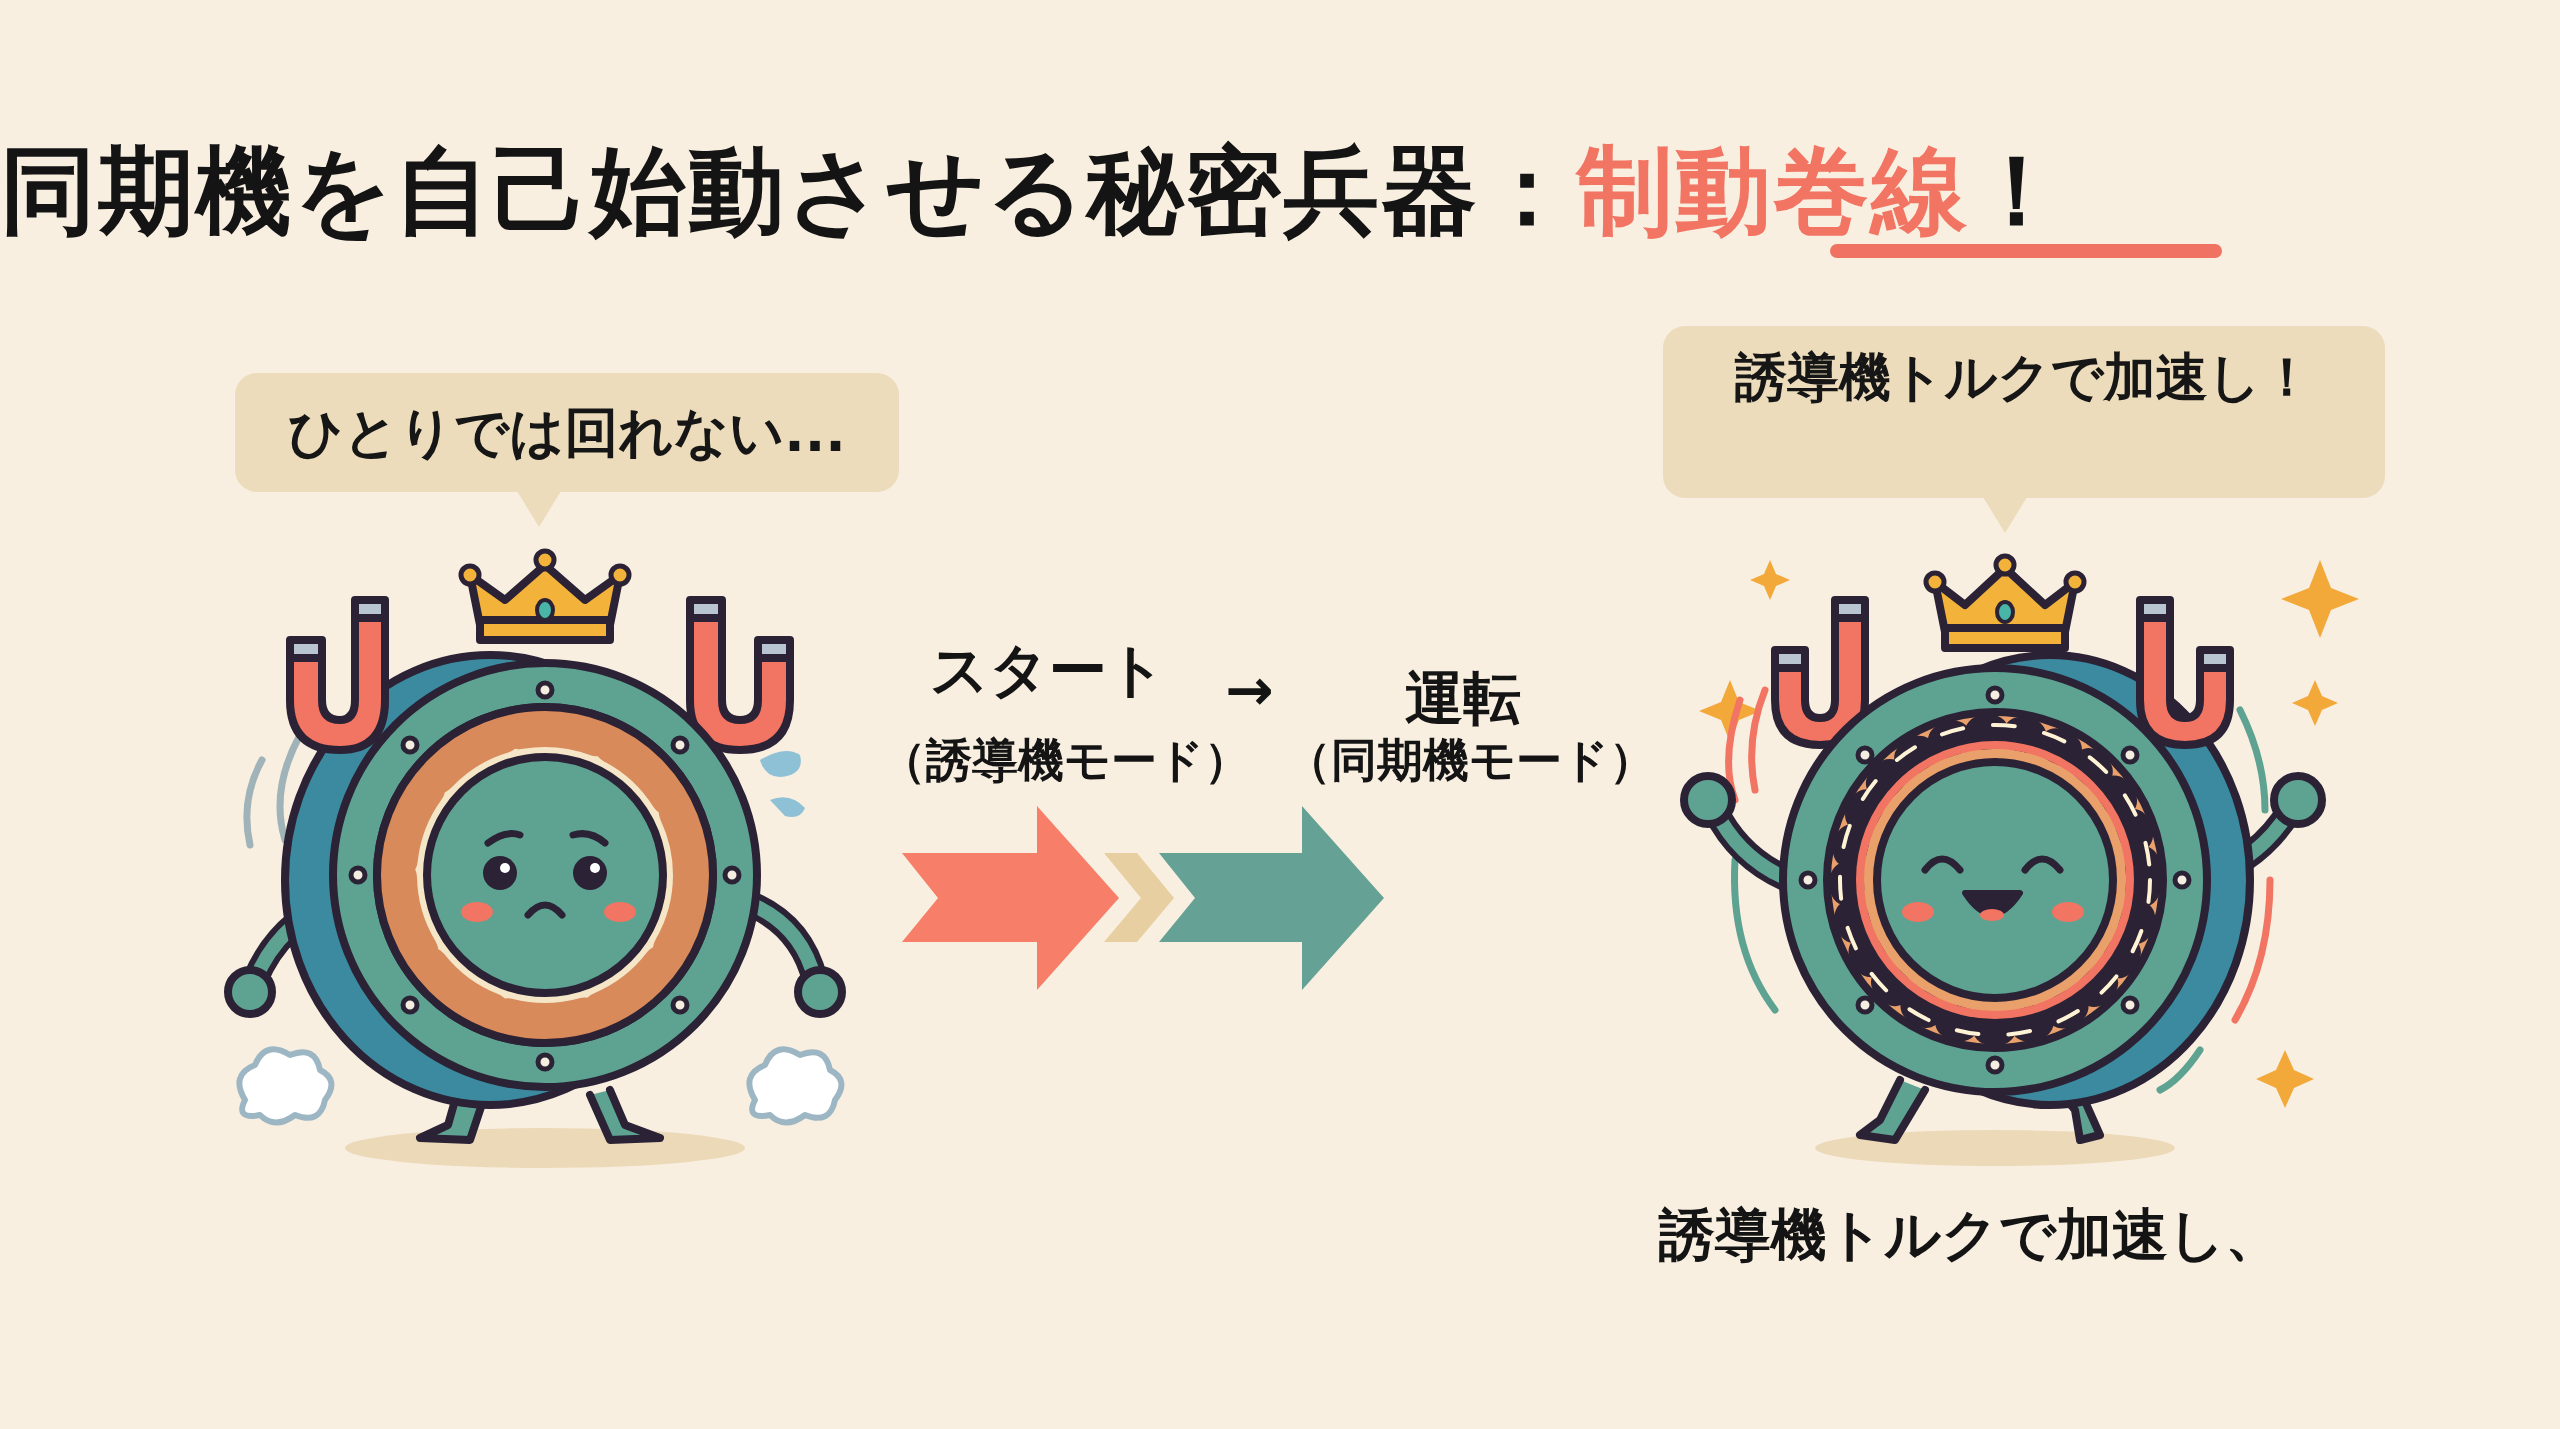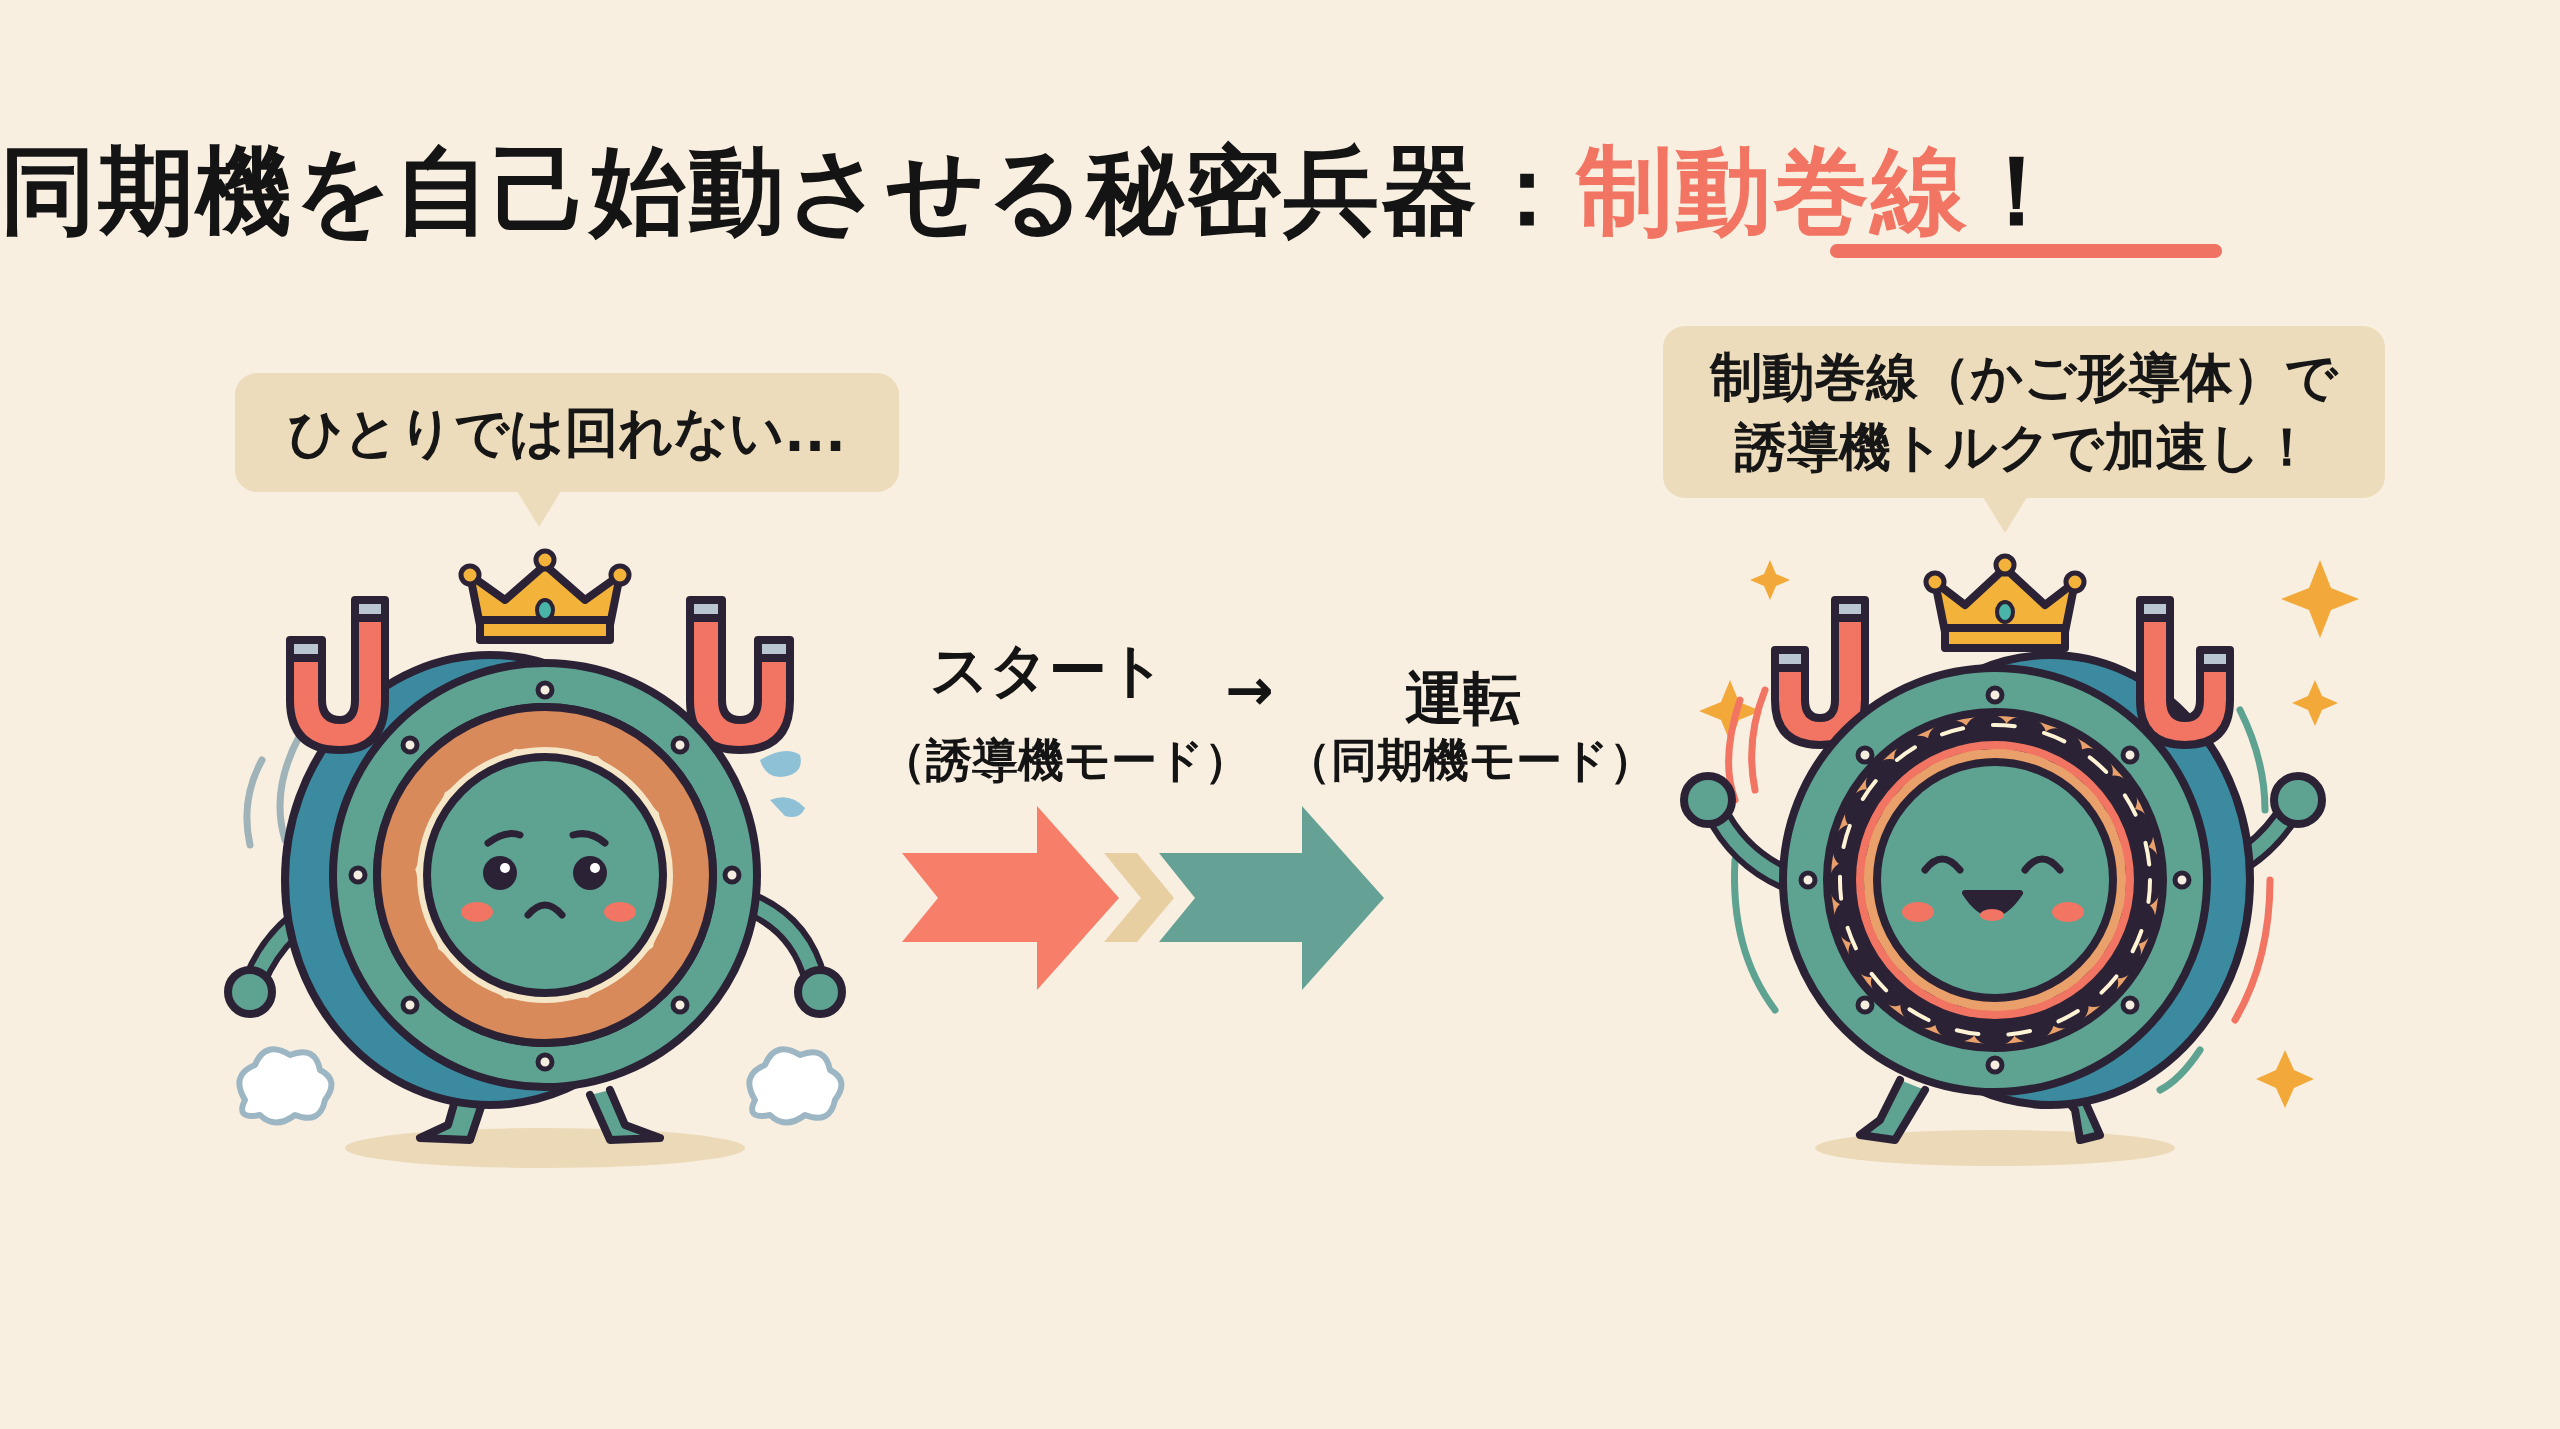--- a/index.html
+++ b/index.html
@@ -37,21 +37,20 @@
   <span>同期機を自己始動させる秘密兵器：</span><span class="hl">制動巻線</span><span>！</span>
 </div>
 <div class="abs underline"></div>
 
 <div class="abs bubble bubble-left">
   <span>ひとりでは回れない...</span>
 </div>
 <div class="abs tail" style="left:517px; top:491px;"></div>
 
 <div class="abs bubble bubble-right">
-  <div>制動巻線（かご形導体）で</div>
   <div>誘導機トルクで加速し！</div>
 </div>
 <div class="abs tail" style="left:1983px; top:497px;"></div>
 
 <svg style="left:0;top:0;" width="2560" height="1429">
   <g stroke="#2b2235" stroke-width="8" stroke-linejoin="round" stroke-linecap="round">
 
     <ellipse cx="545" cy="1148" rx="200" ry="20" fill="#ecd9b8" stroke="none"></ellipse>
 
     <path d="M262 760 Q 240 800 250 845" fill="none" stroke="#9fb3b8" stroke-width="7"></path>
@@ -219,13 +218,14 @@
       <rect x="1945" y="628" width="120" height="20" fill="#f3b23a"></rect>
       <circle cx="1935" cy="582" r="9" fill="#f3b23a" stroke-width="5"></circle>
       <circle cx="2005" cy="565" r="9" fill="#f3b23a" stroke-width="5"></circle>
       <circle cx="2075" cy="582" r="9" fill="#f3b23a" stroke-width="5"></circle>
       <ellipse cx="2005" cy="612" rx="8" ry="10" fill="#48b5a8" stroke-width="4"></ellipse>
     </g>
   </g>
 </svg>
 
 <div class="abs caption" style="left:1460px; width:1020px; top:1198px;">
+  <div>誘導機トルクで加速し、</div>
 </div>
 
 </body></html>

